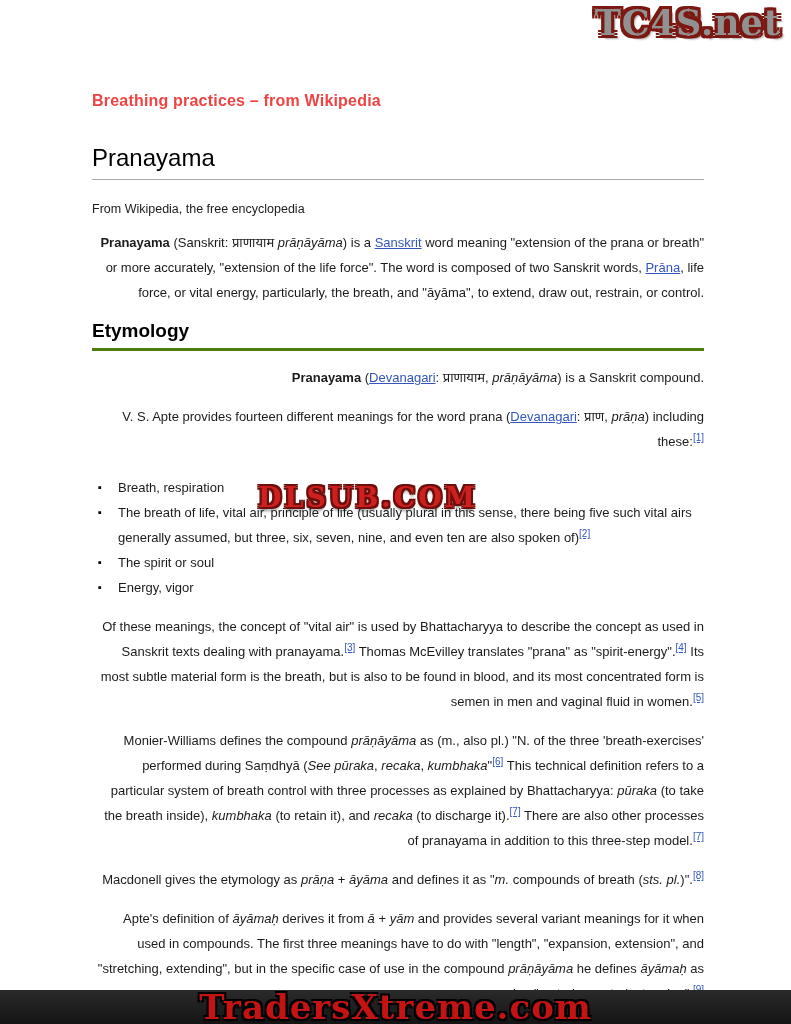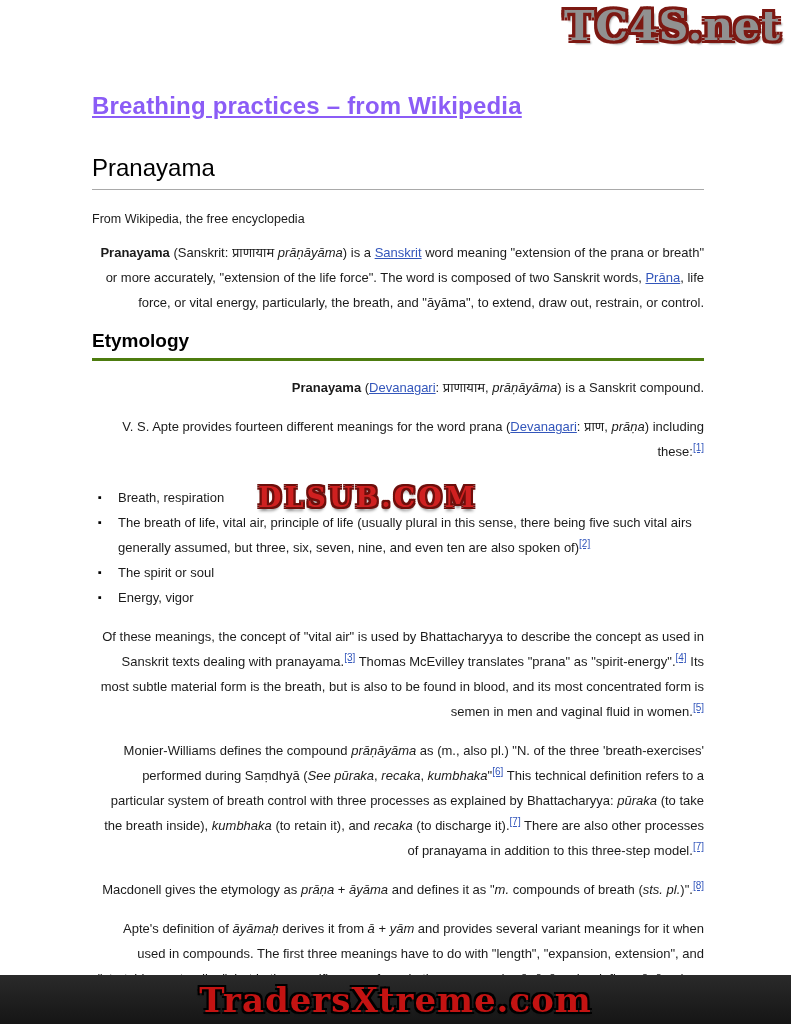--- a/index.html
+++ b/index.html
@@ -10,37 +10,36 @@
     overflow: hidden;
     font-family: "Liberation Sans", sans-serif;
     color: #1b1b1b;
   }
   .page { position: absolute; inset: 0; background: #fff; }
 
   
   .wm-top {
     position: absolute; top: 2px; right: 10px;
     font-family: "DejaVu Serif", serif;
-    font-weight: bold; font-size: 41px; letter-spacing: 1px;
+    font-weight: bold; font-size: 35px; letter-spacing: 1px;
     color: #919191;
     text-shadow:
       -3px -3px 0 #7c1812, 3px -3px 0 #7c1812,
       -3px  3px 0 #7c1812, 3px  3px 0 #7c1812,
       -3px  0   0 #7c1812, 3px  0   0 #7c1812,
        0   -3px 0 #7c1812, 0    3px 0 #7c1812,
        4px  4px 2px rgba(0,0,0,0.35);
   }
 
   .content { position: absolute; left: 92px; top: 0; width: 612px; }
 
   .doc-title {
     margin-top: 92px;
-    font-size: 24px; font-weight: bold; color: #8b5cf6;
+    font-size: 16px; font-weight: bold; color: #ef4444;
     letter-spacing: 0.2px;
-    text-decoration: underline;
   }
   .article-title {
     margin-top: 34px;
     font-size: 24px; font-weight: normal; color: #000;
     padding-bottom: 7px;
     border-bottom: 1px solid #a9a9a9;
   }
   .tagline { margin-top: 22px; font-size: 12.5px; }
 
   p.rich { font-size: 13px; line-height: 25px; margin-top: 14px; text-align: right; }
@@ -80,21 +79,21 @@
       -2px -2px 0 #6d0f0c, 2px -2px 0 #6d0f0c,
       -2px  2px 0 #6d0f0c, 2px  2px 0 #6d0f0c,
       -2px  0   0 #6d0f0c, 2px  0   0 #6d0f0c,
        0   -2px 0 #6d0f0c, 0    2px 0 #6d0f0c,
        0    4px 3px rgba(0,0,0,0.45);
     z-index: 5;
   }
 
   
   .wm-bottom-bar {
-    position: absolute; left: 0; right: 0; bottom: 0; height: 49px;
+    position: absolute; left: 0; right: 0; bottom: 0; height: 34px;
     background: linear-gradient(#2a2a2a, #151515);
     display: flex; align-items: center; justify-content: center;
     z-index: 5;
   }
   .wm-bottom {
     font-family: "DejaVu Serif", serif;
     font-weight: bold; font-size: 34px; letter-spacing: 1px;
     color: #c31312;
     text-shadow:
       -2px -2px 0 #000, 2px -2px 0 #000,

